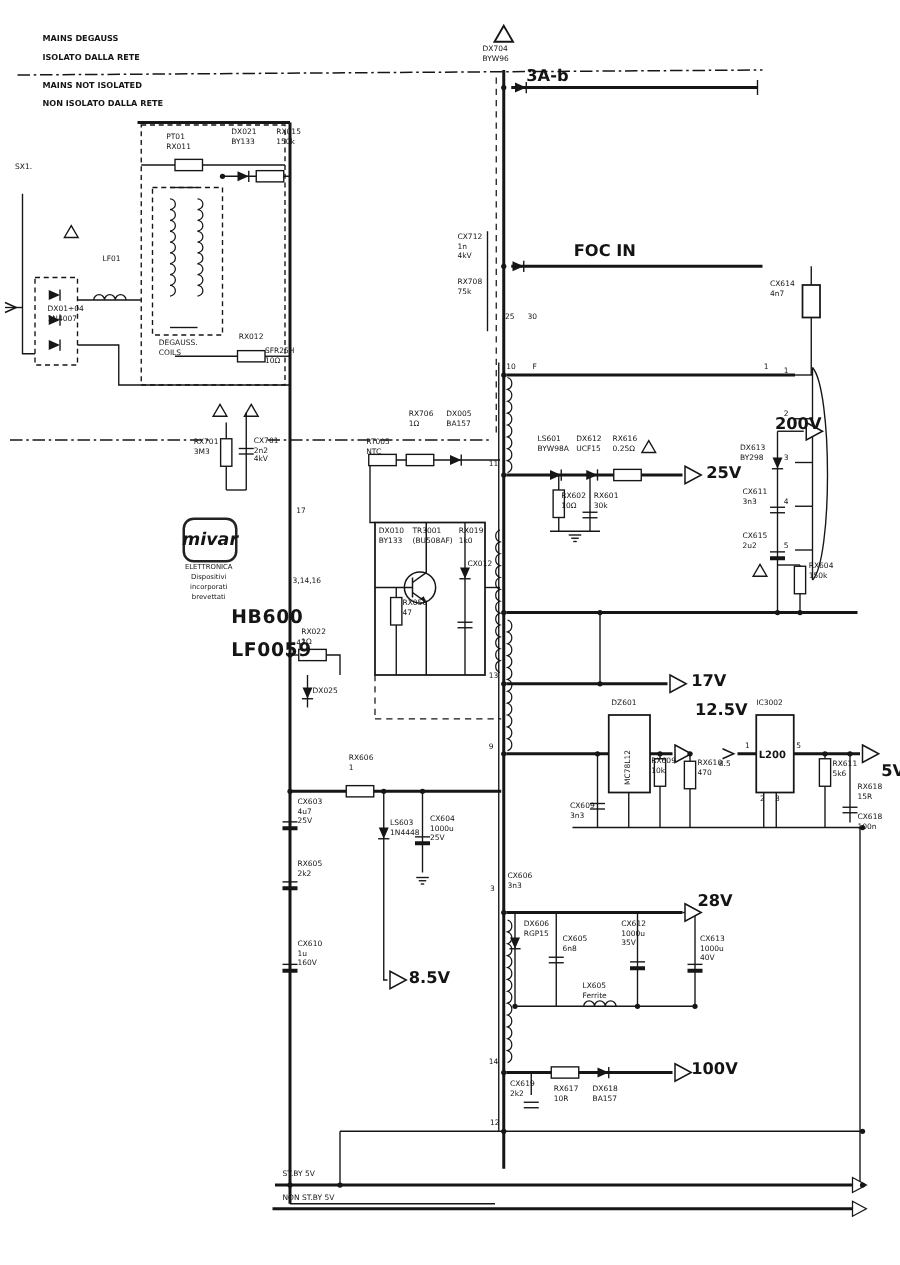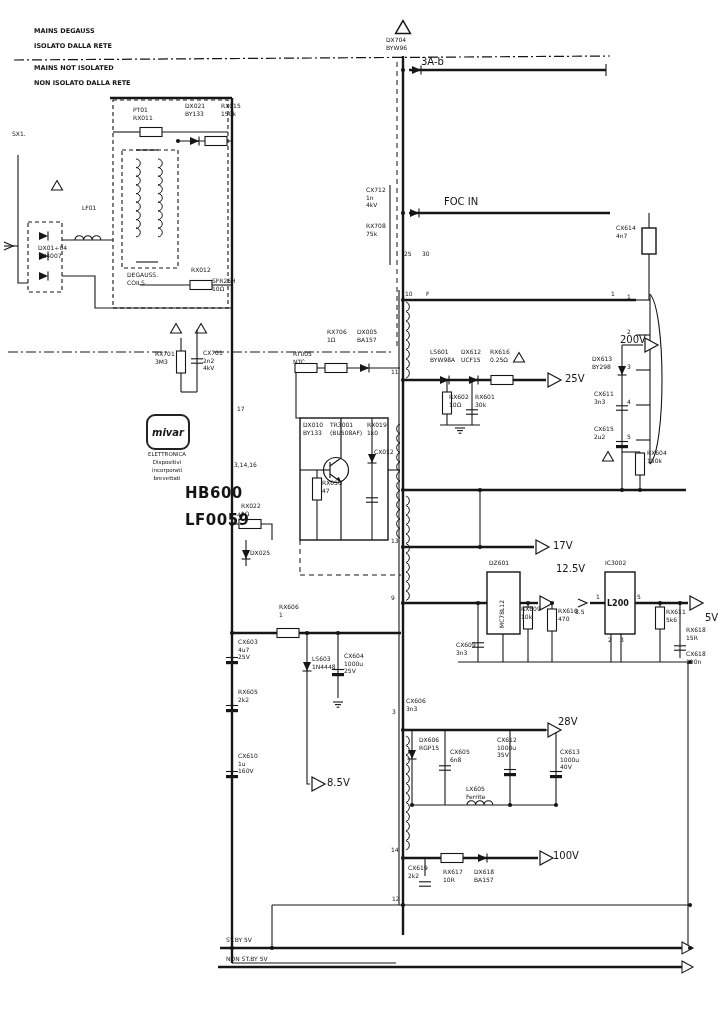--- a/index.html
+++ b/index.html
@@ -2,25 +2,25 @@
 <html><head>
 <meta charset="utf-8">
 <style>
   html,body{margin:0;padding:0;background:#e8e8e8;}
   #stage{position:relative;width:720px;height:1012px;background:#ffffff;overflow:hidden;
          font-family:"DejaVu Sans",sans-serif;color:#151515;}
   svg{position:absolute;left:0;top:0;}
   .lb{position:absolute;font-size:6px;line-height:7.5px;white-space:pre;color:#141414;}
   .ann{font-size:6.5px;font-weight:bold;line-height:15px;white-space:pre;}
   .pin{font-size:6px;}
-  .out{font-size:10px;font-weight:normal;}
+  .out{font-size:13px;font-weight:bold;}
   .chassis{position:absolute;font-size:15px;font-weight:bold;letter-spacing:.5px;}
   .logo-box{position:absolute;left:146px;top:414px;width:40px;height:32px;border:2px solid #222;
             border-radius:9px;display:flex;align-items:center;justify-content:center;}
-  .logo-brand{font-size:10px;font-weight:bold;font-style:italic;}
+  .logo-brand{font-size:14px;font-weight:bold;font-style:italic;}
   .logo-sub{position:absolute;left:138px;top:450px;width:58px;font-size:5.5px;line-height:8px;
             text-align:center;white-space:pre;}
 </style>
 </head>
 <body>
 
 <div id="stage">
 
 <svg width="720" height="1012" viewBox="0 0 720 1012">
   <defs>
@@ -316,21 +316,21 @@
       <span class="logo-brand">mivar</span>
     </div>
 <div class="logo-sub">ELETTRONICA
 Dispositivi
 incorporati
 brevettati</div>
 <div class="chassis" style="left:185px;top:484px">HB600</div>
 <div class="chassis" style="left:185px;top:511px">LF0059</div>
 
 <div class="lb out" style="left:421px;top:58px">3A-b</div>
-<div class="lb out" style="left:444px;top:198px">FOC IN</div>
+<div class="lb out" style="left:459px;top:198px">FOC IN</div>
 <div class="lb out" style="left:620px;top:336px">200V</div>
 <div class="lb out" style="left:565px;top:375px">25V</div>
 <div class="lb out" style="left:553px;top:542px">17V</div>
 <div class="lb out" style="left:556px;top:565px">12.5V</div>
 <div class="lb out" style="left:705px;top:614px">5V</div>
 <div class="lb out" style="left:327px;top:779px">8.5V</div>
 <div class="lb out" style="left:558px;top:718px">28V</div>
 <div class="lb out" style="left:553px;top:852px">100V</div>
 <div class="lb" style="left:575px;top:608px">8.5</div>
 <div class="lb" style="left:226px;top:936px">ST.BY 5V</div>

